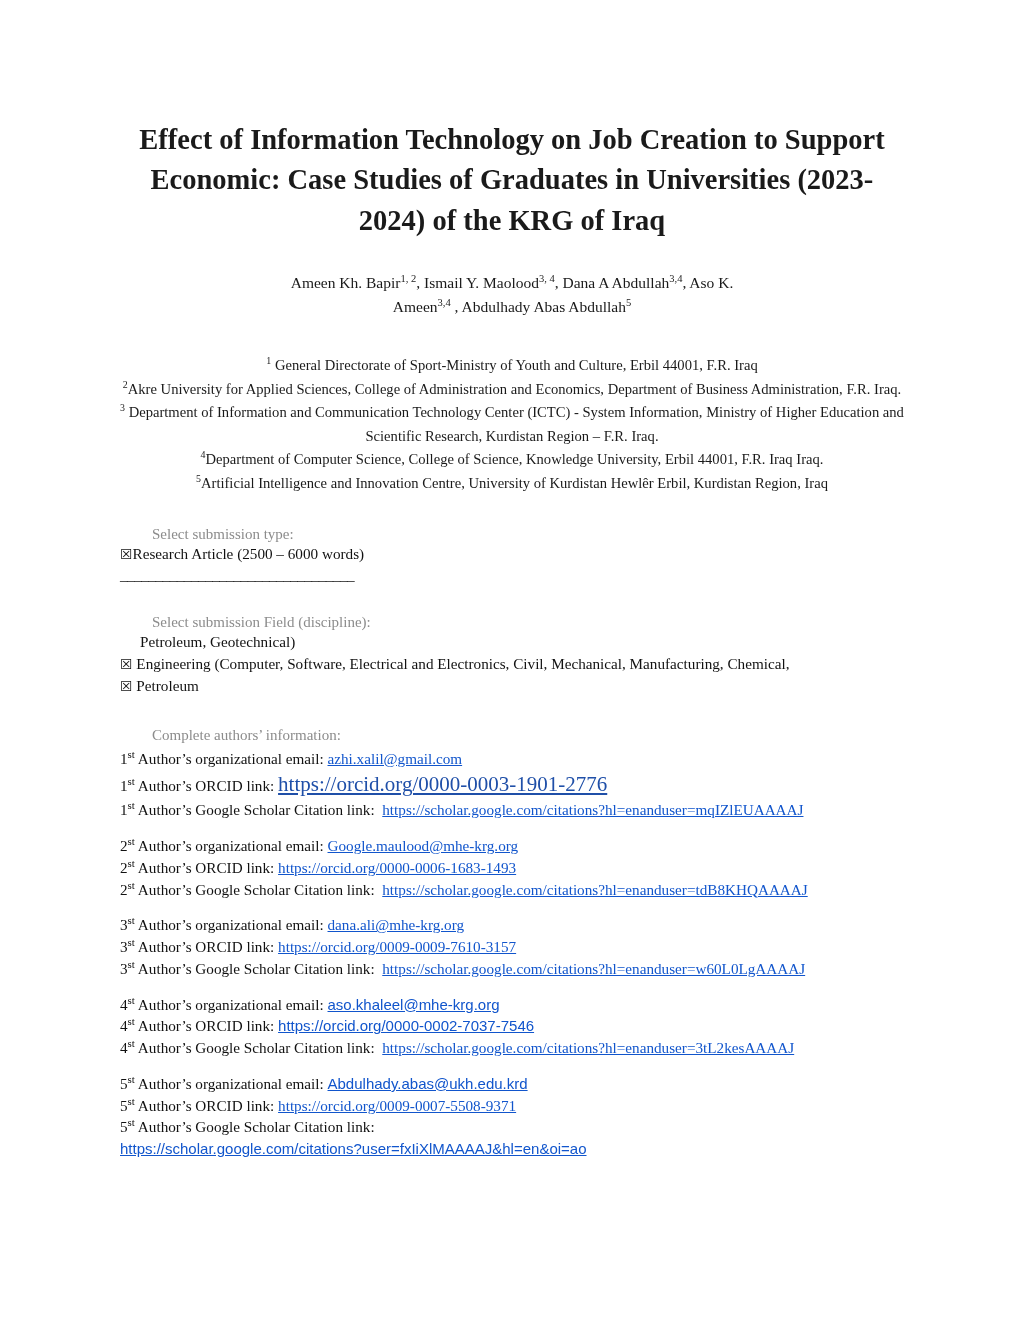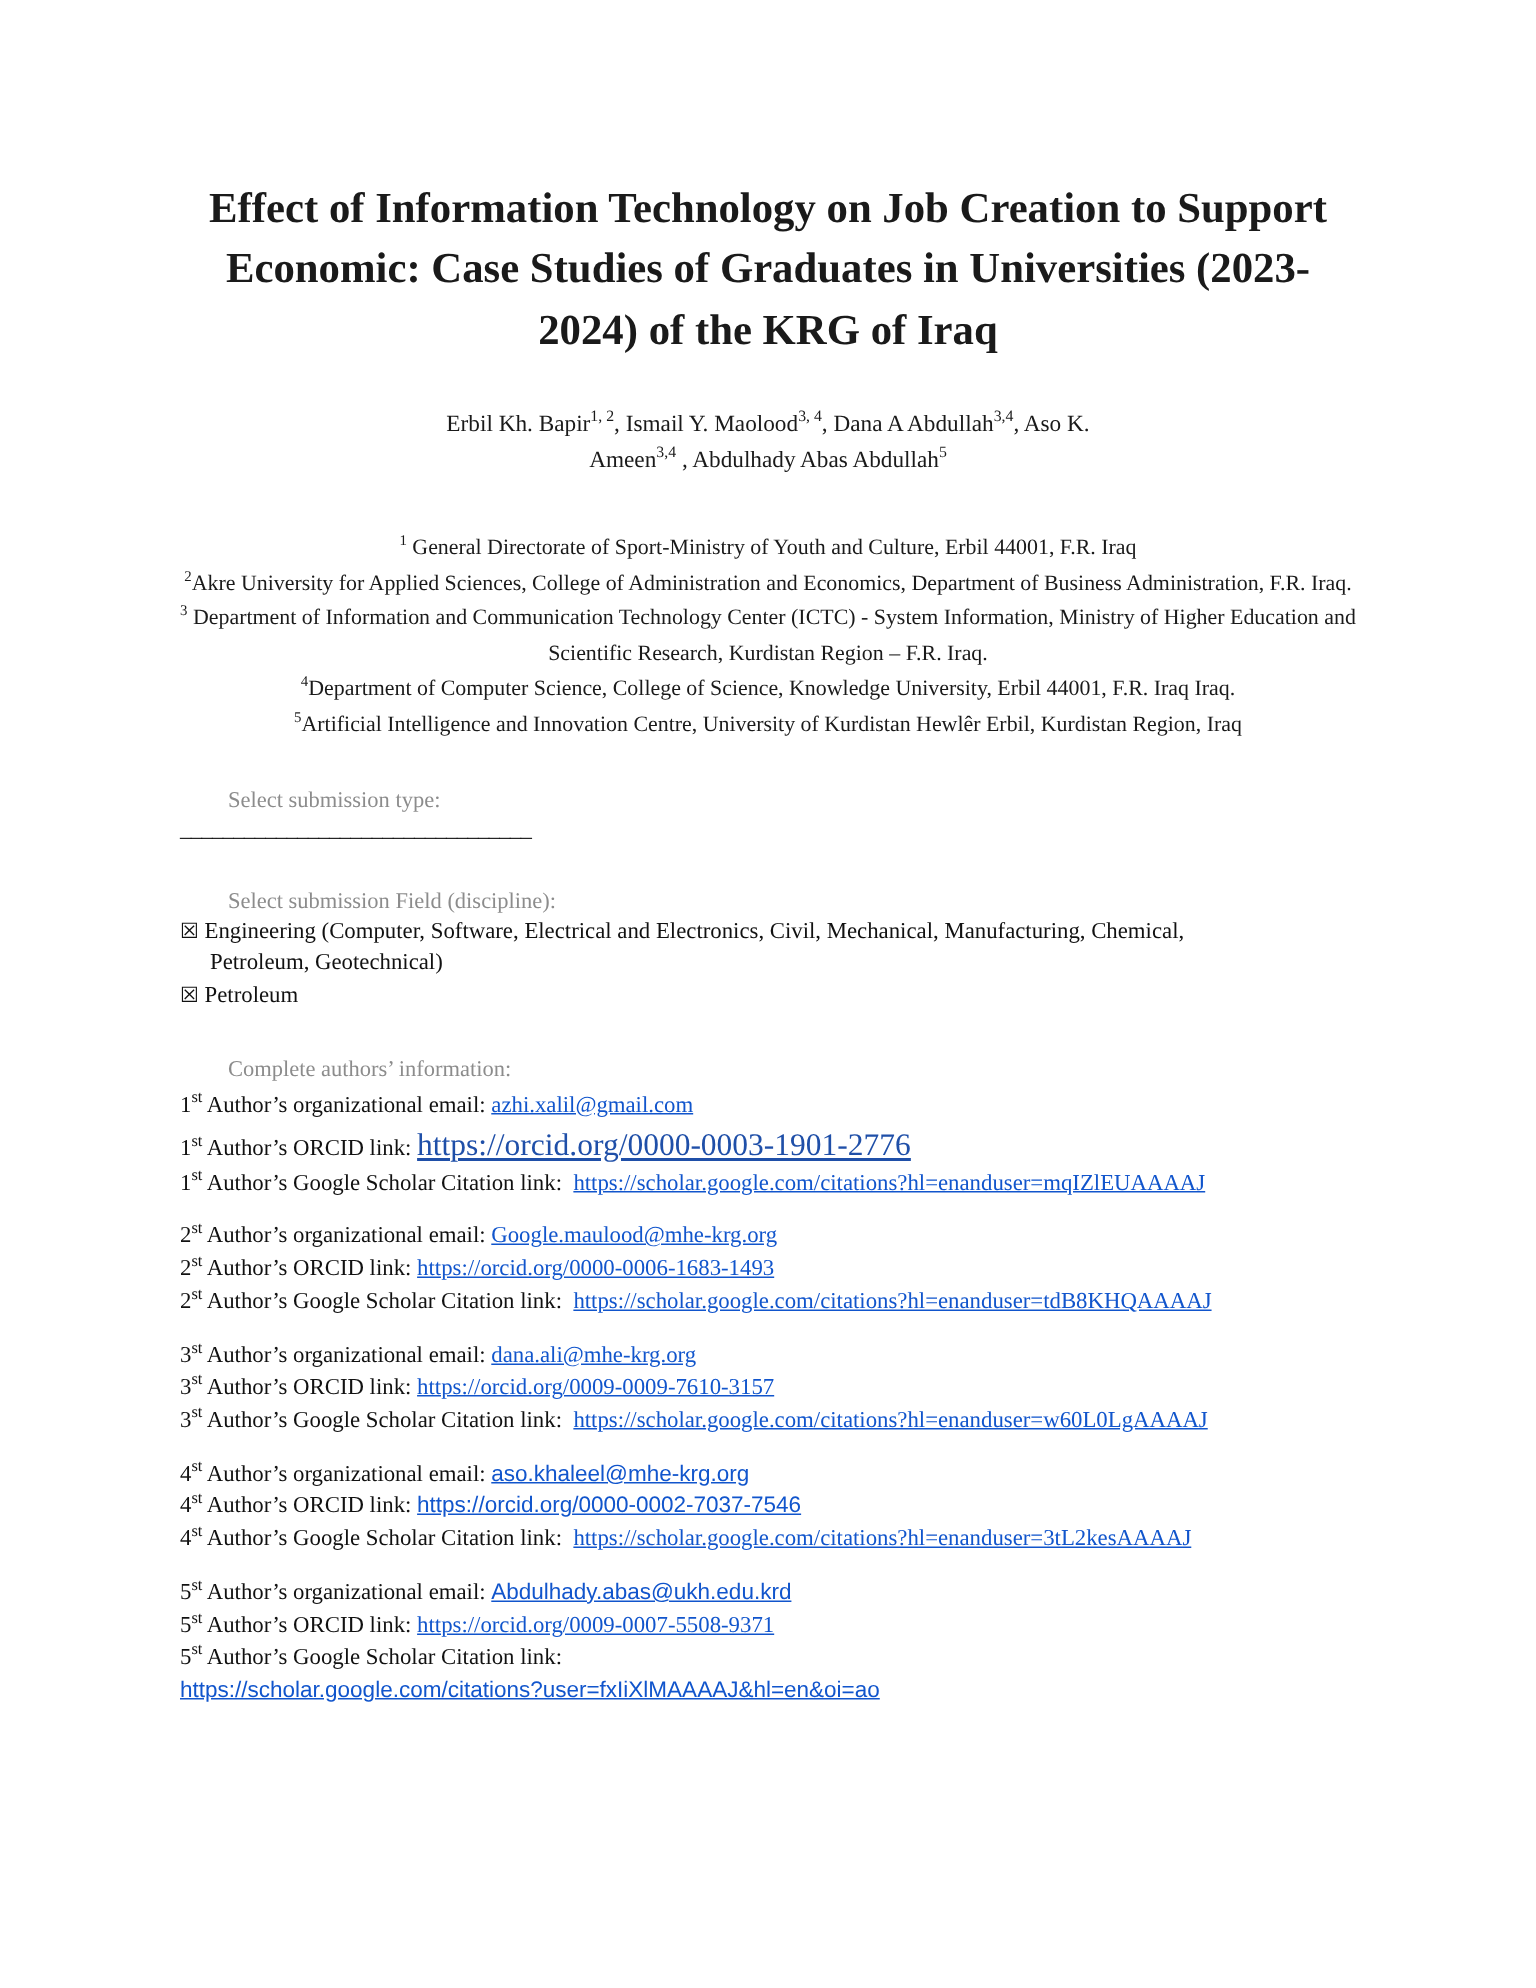--- a/index.html
+++ b/index.html
@@ -119,44 +119,47 @@
 </head>
 <body>
 
 <div class="page">
   <div class="content">
 
     <h1 class="title">Effect of Information Technology  on Job Creation to Support Economic: Case Studies of Graduates in Universities (2023-2024) of the KRG of Iraq</h1>
 
     <div class="authors">
       <div>
-        <span>Erbil Kh. Bapir</span><sup>1, 2</sup><span>, Ismail Y. Maolood</span><sup>3, 4</sup><span>, Dana A Abdullah</span><sup>3,4</sup><span>, Aso K.</span>
+        <span>Ameen Kh. Bapir</span><sup>1, 2</sup><span>, Ismail Y. Maolood</span><sup>3, 4</sup><span>, Dana A Abdullah</span><sup>3,4</sup><span>, Aso K.</span>
       </div>
       <div>
         <span>Ameen</span><sup>3,4</sup><span> , Abdulhady Abas Abdullah</span><sup>5</sup>
       </div>
     </div>
 
     <div class="affiliations">
       <div class="affil-line"><sup>1</sup><span> General Directorate of Sport-Ministry of Youth and Culture, Erbil 44001, F.R. Iraq</span></div>
       <div class="affil-line"><sup>2</sup><span>Akre University for Applied Sciences, College of Administration and Economics, Department of Business Administration, F.R. Iraq.</span></div>
       <div class="affil-line"><sup>3</sup><span> Department of Information and Communication Technology Center (ICTC) - System Information, Ministry of Higher Education and Scientific Research, Kurdistan Region – F.R. Iraq.</span></div>
       <div class="affil-line"><sup>4</sup><span>Department of Computer Science, College of Science, Knowledge University, Erbil 44001, F.R. Iraq Iraq.</span></div>
       <div class="affil-line"><sup>5</sup><span>Artificial Intelligence and Innovation Centre, University of Kurdistan Hewlêr Erbil, Kurdistan Region, Iraq</span></div>
     </div>
 
     <div class="section-label">Select submission type:</div>
+    <div class="body-line">
+      <span class="checkbox-glyph">☒</span><span>Research Article (2500 – 6000 words)</span>
+    </div>
     <div class="rule">_________________________________</div>
 
     <div class="section-label">Select submission Field (discipline):</div>
+    <div class="body-line indent-cont">Petroleum, Geotechnical)</div>
     <div class="body-line">
       <span class="checkbox-glyph">☒</span>
       <span>Engineering (Computer, Software, Electrical and Electronics, Civil, Mechanical, Manufacturing, Chemical,</span>
     </div>
-    <div class="body-line indent-cont">Petroleum, Geotechnical)</div>
     <div class="body-line">
       <span class="checkbox-glyph">☒</span>
       <span>Petroleum</span>
     </div>
 
     <div class="section-label">Complete authors’ information:</div>
 
     <div class="authorinfo">
 
       <div class="ai-group">

